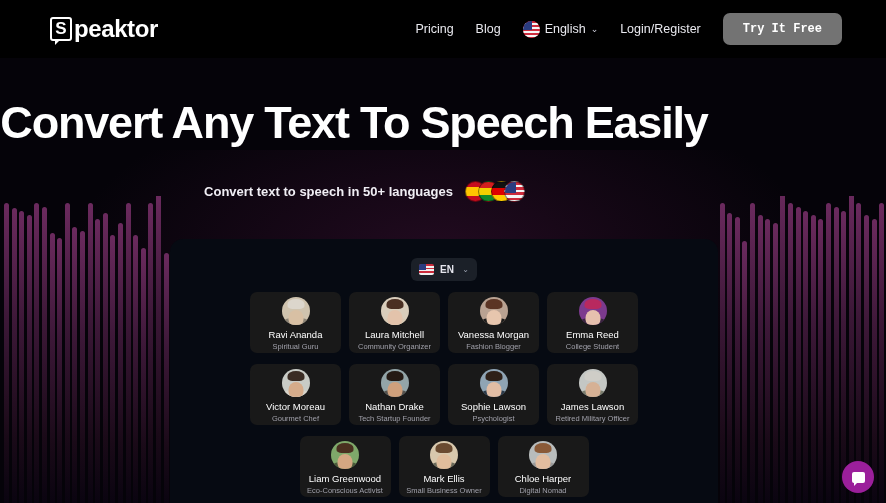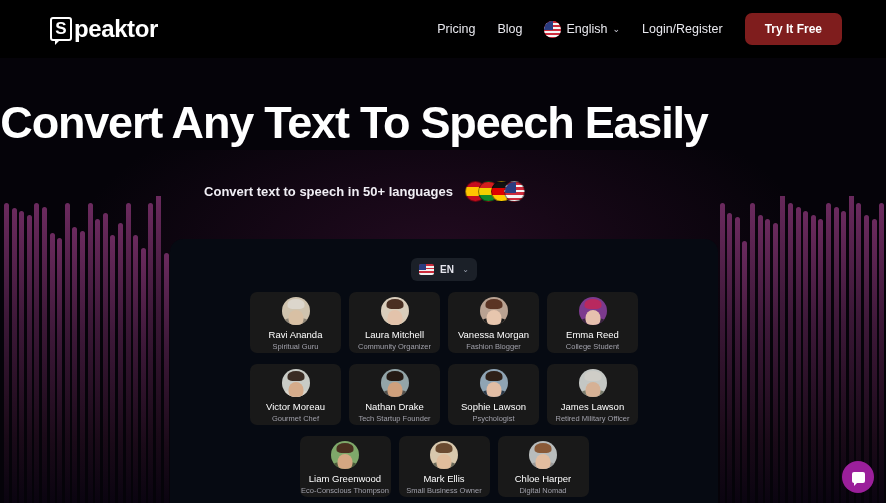--- a/index.html
+++ b/index.html
@@ -55,23 +55,23 @@
   }
   .flag-us:before {
     content:""; position:absolute; left:0; top:0; right:0; height:100%;
     background:repeating-linear-gradient(to bottom,#cc2b3c 0 2px,#f5f5f5 2px 4px);
   }
   .flag-us:after {
     content:""; position:absolute; left:0; top:0; width:9px; height:9px; background:#2a3c80;
   }
   .chev { font-size:9px; color:#cfcfdc; }
   #try-free {
-    background:#7f1d1d; color:#fff; font-size:12px; font-weight:bold;
+    background:#737373; color:#fff; font-size:12px; font-weight:bold;
     padding:9px 20px; border-radius:7px; cursor:pointer; border:none;
-    font-family:Liberation Sans, sans-serif;
+    font-family:Liberation Mono, monospace;
   }
 
   
   #hero { position:absolute; left:0; top:58px; width:708px; z-index:5; text-align:center; }
   #hero-title {
     font-size:45px; font-weight:bold; letter-spacing:-1.2px;
     margin-top:40px; color:#fff; line-height:1.1;
   }
   #hero-sub-row {
     display:flex; align-items:center; justify-content:center; gap:12px; margin-top:33px;padding-left:21px;
@@ -322,21 +322,21 @@
         </div>
       </div>
       <div class="voice-row">
         <div class="voice-card">
           <div class="avatar" style="background: rgb(127, 168, 106);">
             <div class="av-body" style="background: rgb(74, 90, 58);"></div>
             <div class="av-face" style="background: rgb(212, 167, 130);"></div>
             <div class="av-hair" style="background: rgb(74, 48, 32);"></div>
           </div>
           <div class="voice-name">Liam Greenwood</div>
-          <div class="voice-role">Eco-Conscious Thompson</div>
+          <div class="voice-role">Eco-Conscious Activist</div>
         </div>
         <div class="voice-card">
           <div class="avatar" style="background: rgb(216, 200, 173);">
             <div class="av-body" style="background: rgb(106, 106, 90);"></div>
             <div class="av-face" style="background: rgb(224, 189, 156);"></div>
             <div class="av-hair" style="background: rgb(106, 74, 48);"></div>
           </div>
           <div class="voice-name">Mark Ellis</div>
           <div class="voice-role">Small Business Owner</div>
         </div>

